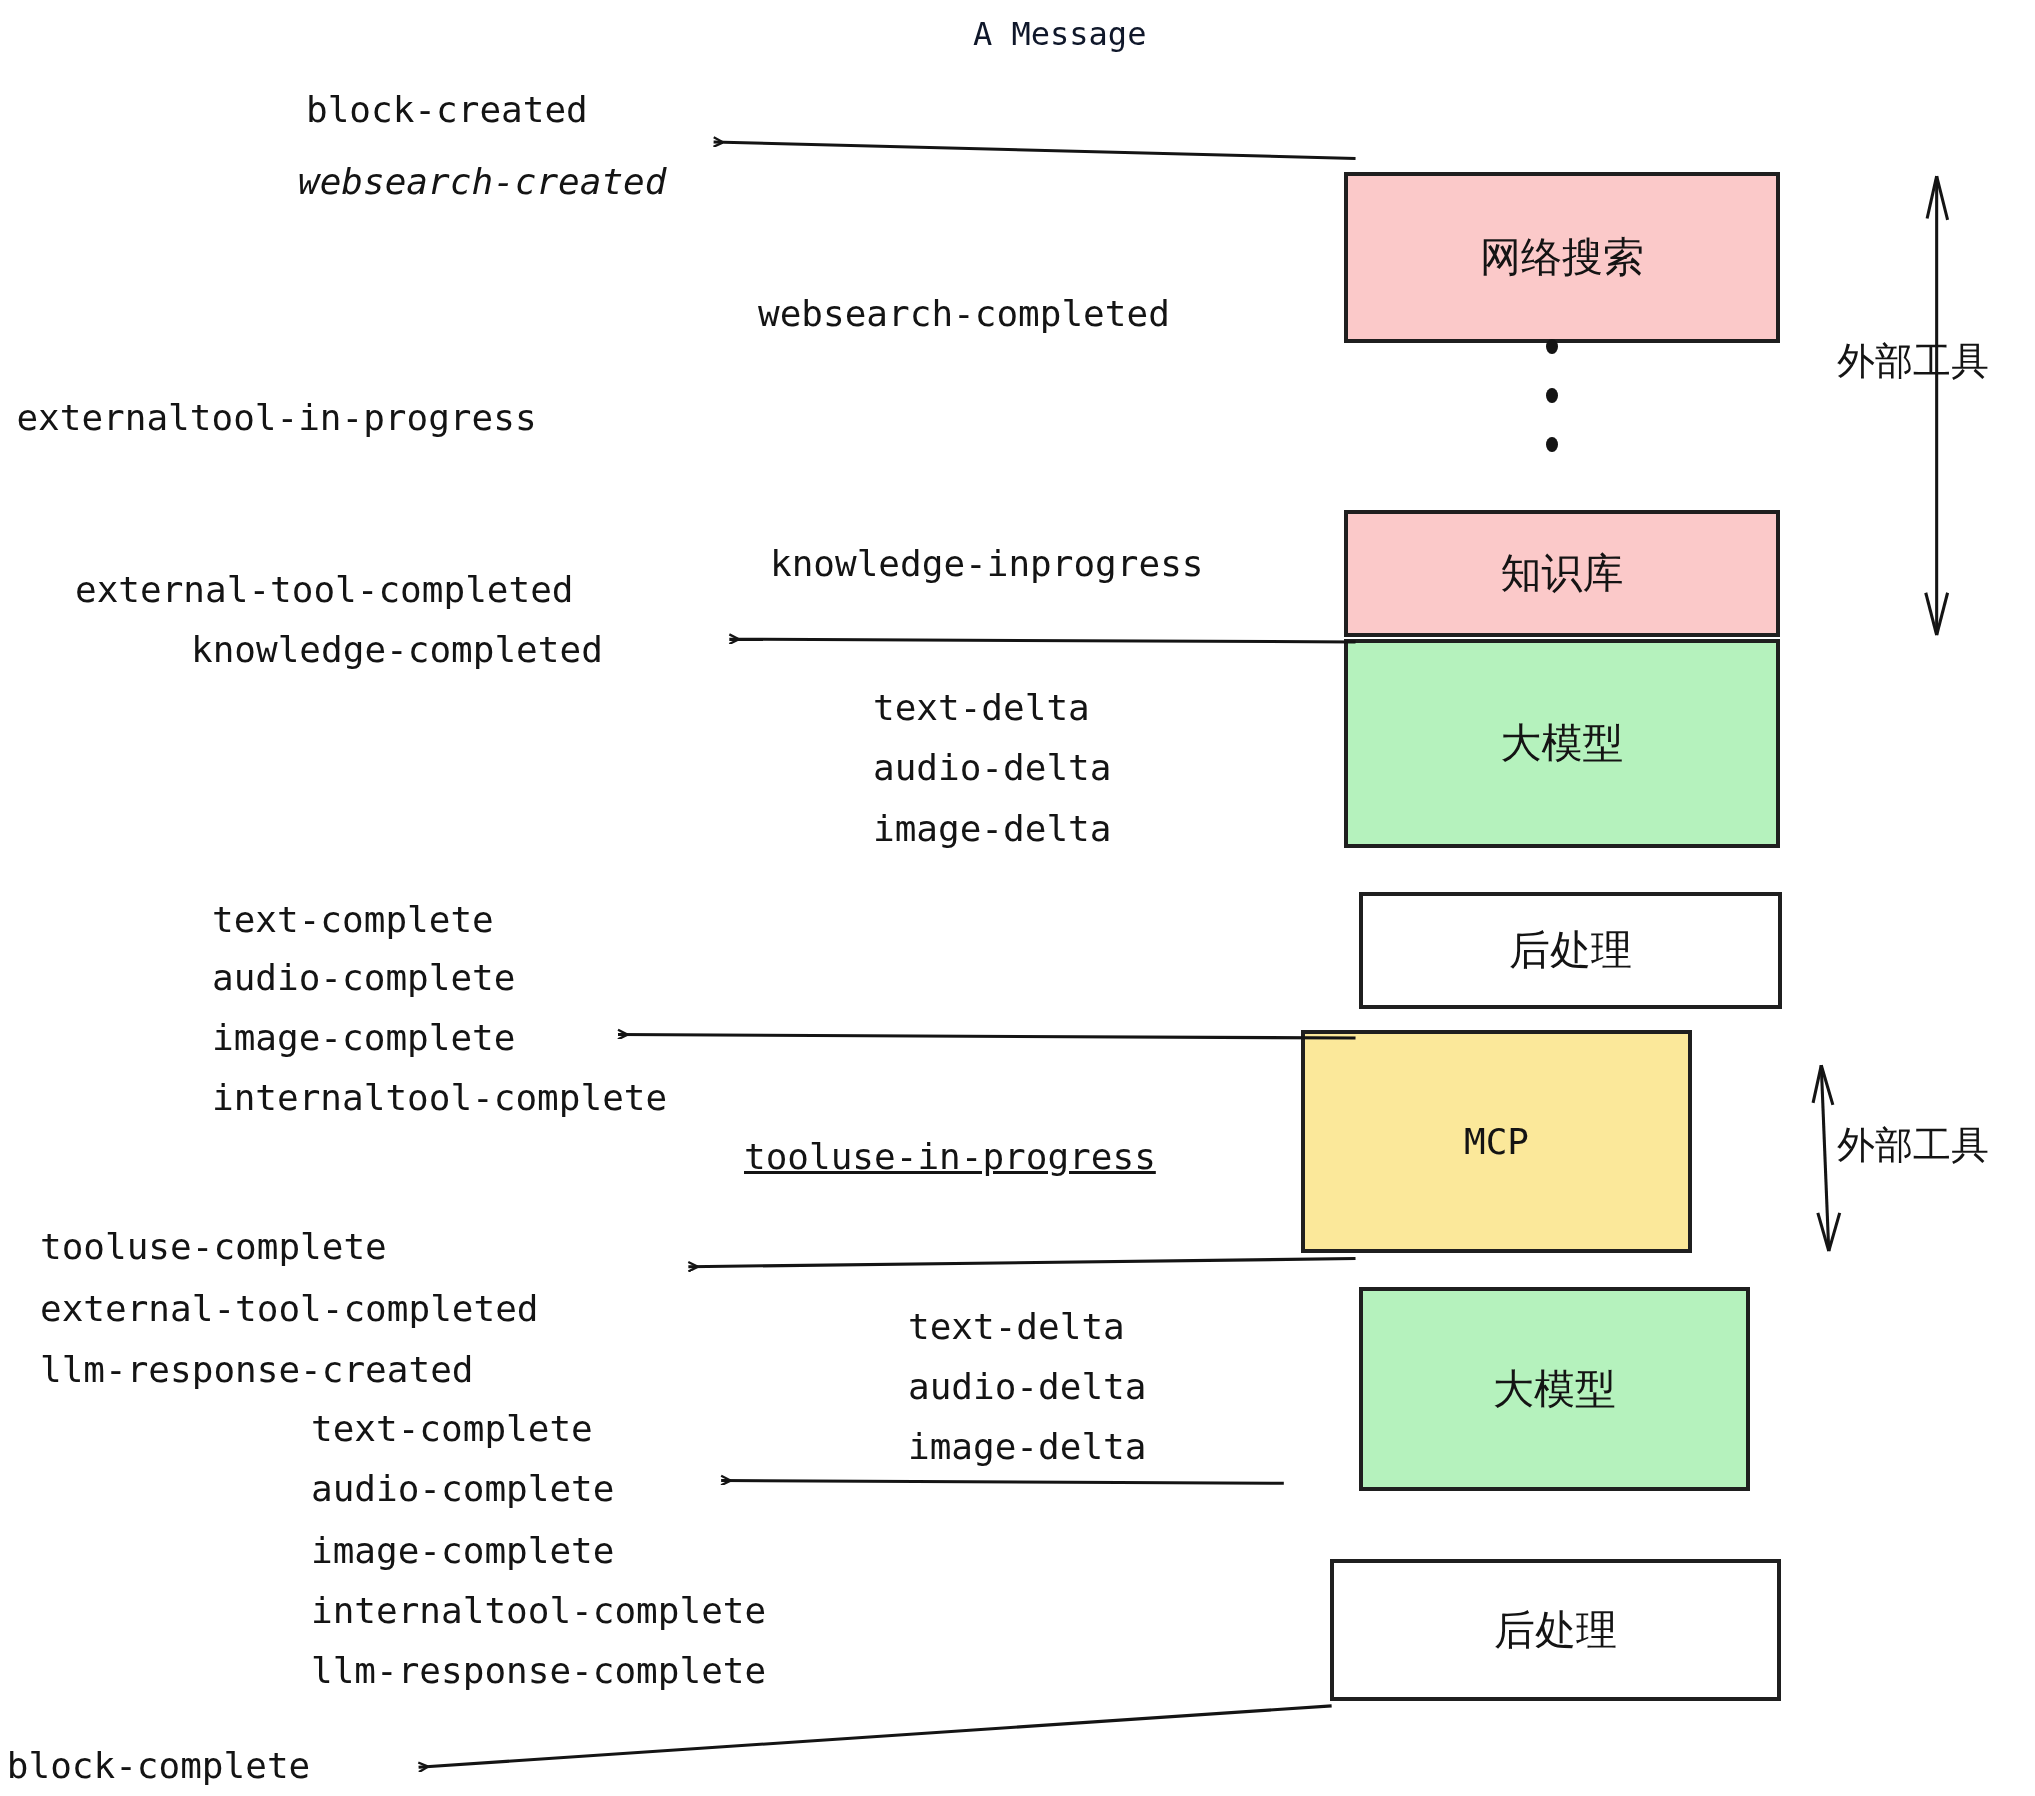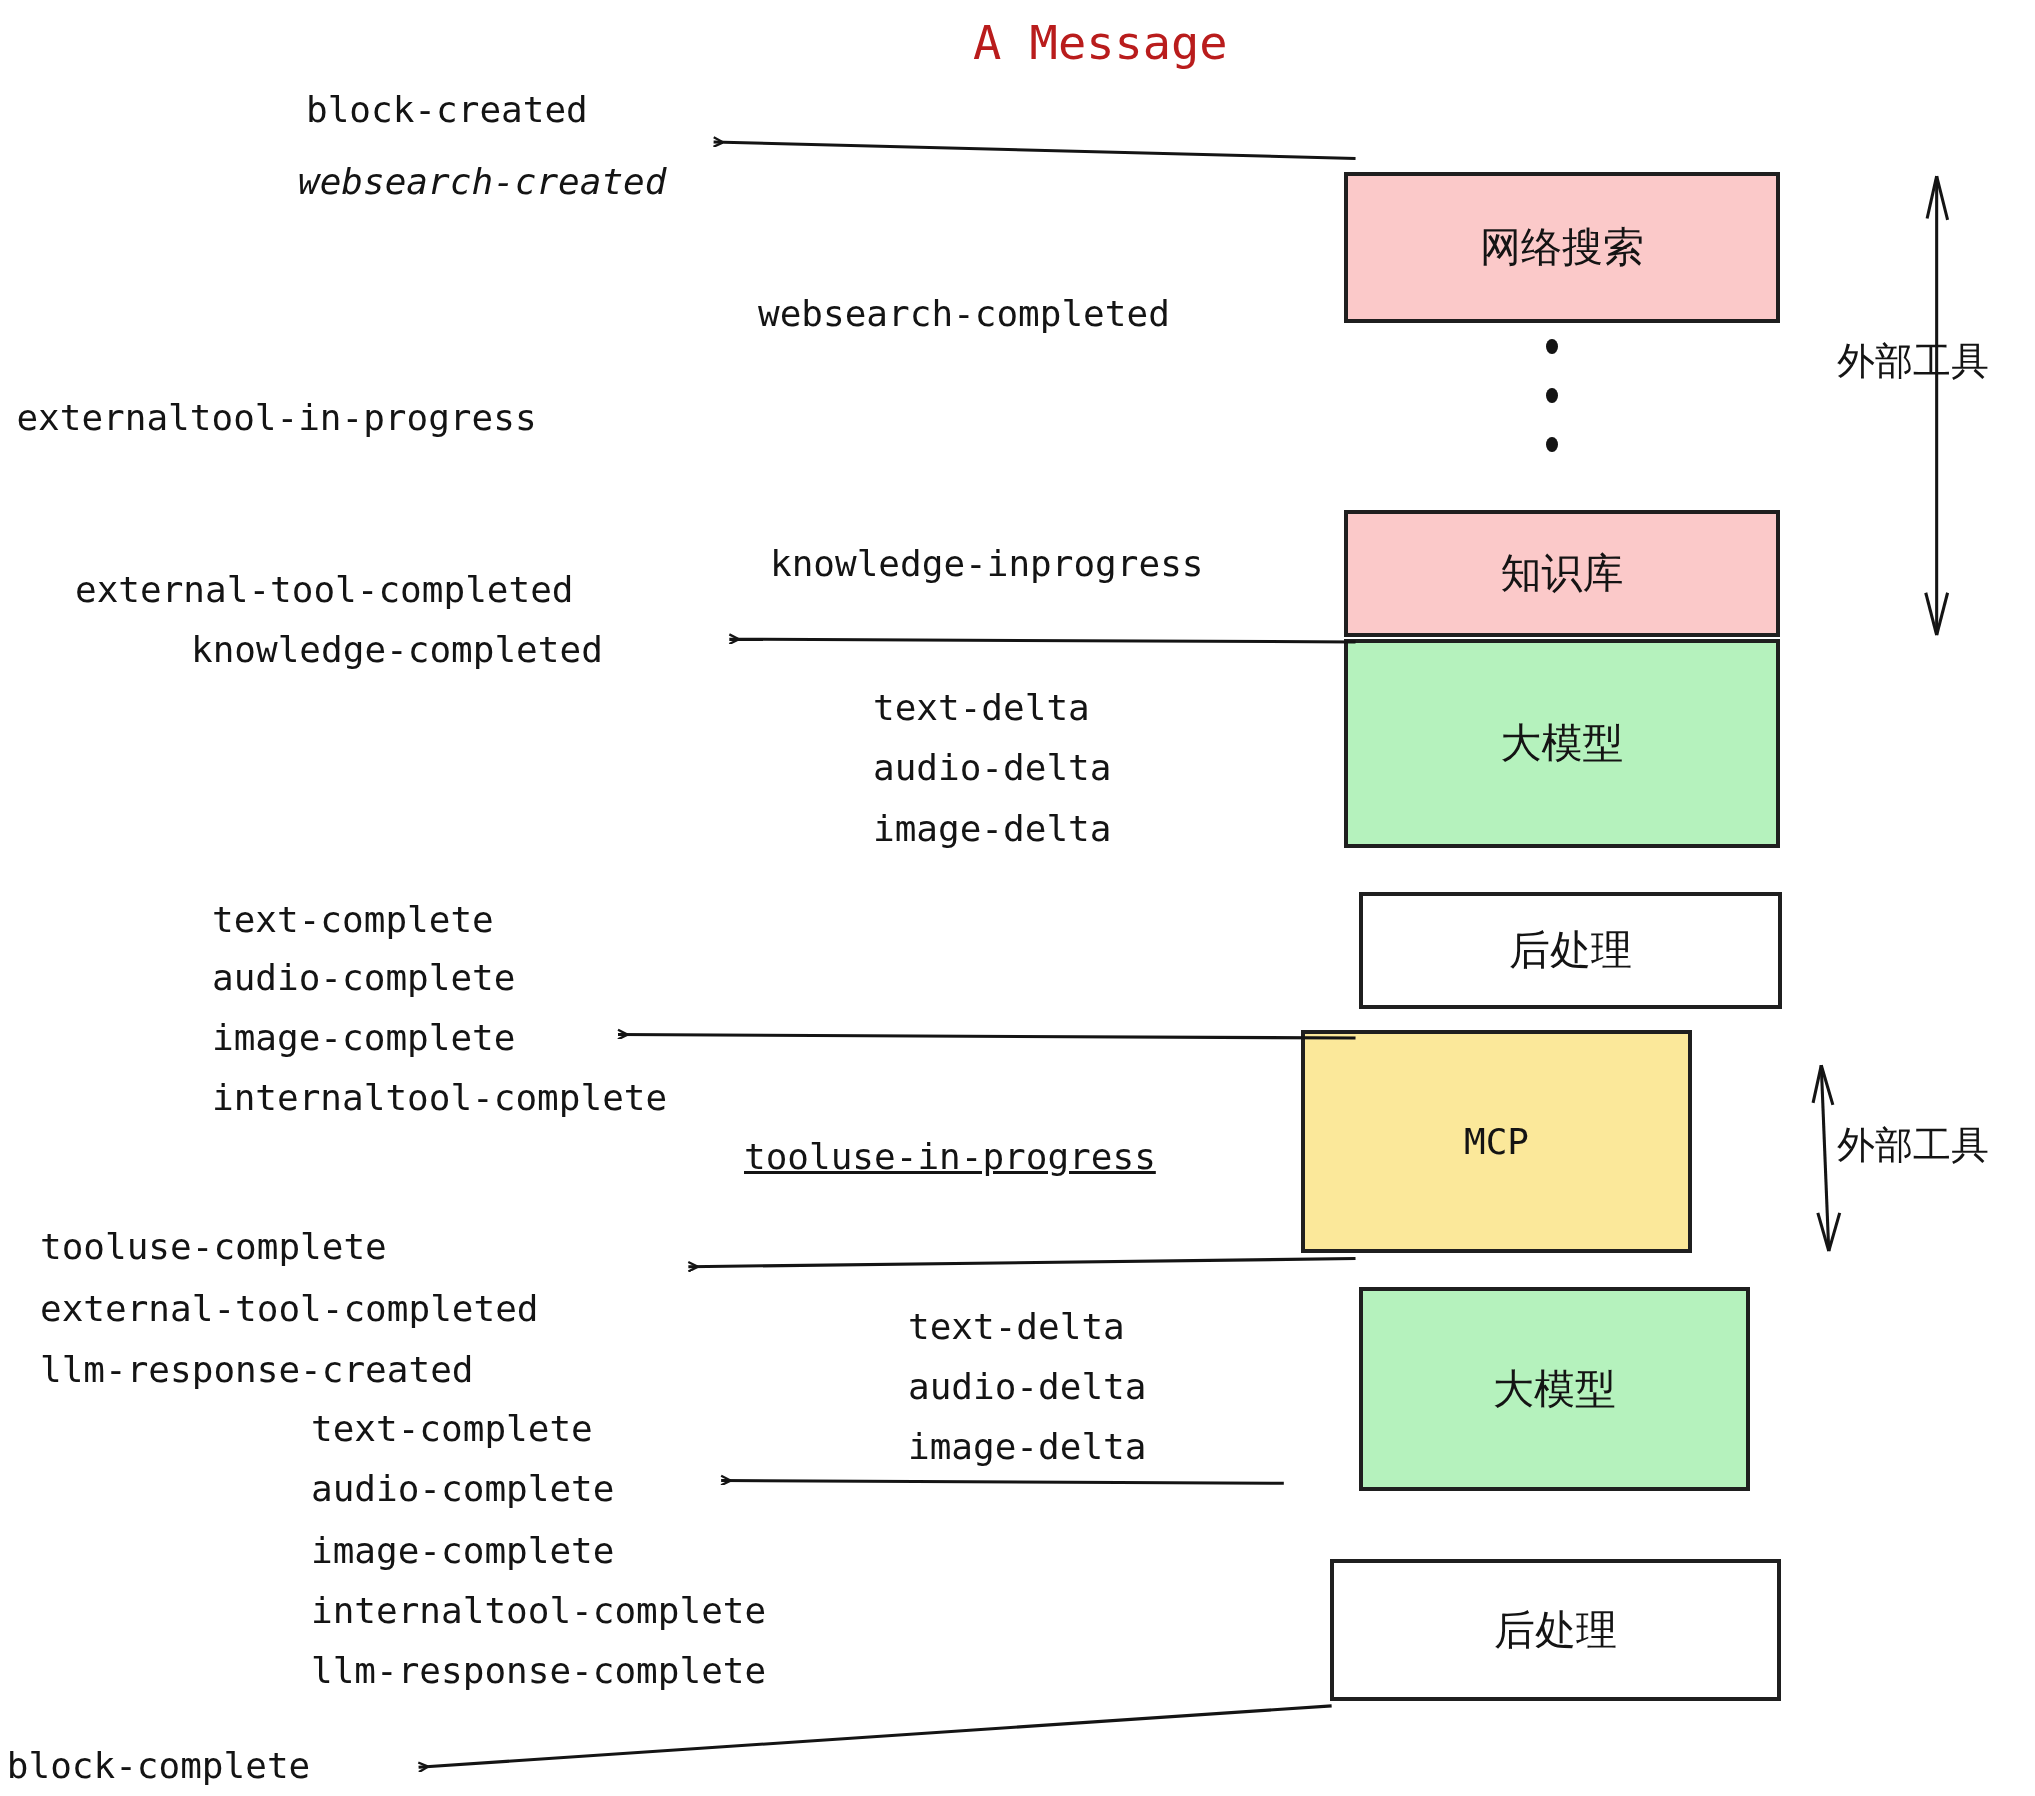--- a/index.html
+++ b/index.html
@@ -22,22 +22,22 @@
     font-family: "DejaVu Sans Mono", "Liberation Mono", monospace;
     font-size: 36px;
     line-height: 1.0;
     color: #141414;
     letter-spacing: 0px;
   }
   .title {
     position: absolute;
     white-space: pre;
     font-family: "DejaVu Sans Mono", "Liberation Mono", monospace;
-    font-size: 47px;
-    color: #b91c1c;
+    font-size: 32px;
+    color: #0f172a;
   }
   .box {
     position: absolute;
     box-sizing: border-box;
     border: 4.1px solid #1f1f1f;
     display: flex;
     align-items: center;
     justify-content: center;
     font-family: "DejaVu Sans", "Liberation Sans", sans-serif;
     font-size: 41px;
@@ -77,21 +77,21 @@
     color: #141414;
   }
 </style>
 </head>
 <body>
 
 <div id="stage">
 
   <div class="title" style="left:973px; top:15px;">A Message</div>
 
-  <div class="box" id="box-websearch" style="left:1344px; top:172px; width:436px; height:151px; background:#FBC9C9;">
+  <div class="box" id="box-websearch" style="left:1344px; top:172px; width:436px; height:171px; background:#FBC9C9;">
     <span>网络搜索</span>
   </div>
 
   <div class="dots" style="left:1545px; top:339px; width:13.7px; height:113px;">
     <span class="dot"></span>
     <span class="dot"></span>
     <span class="dot"></span>
   </div>
 
   <div class="box" id="box-knowledge" style="left:1344px; top:510px; width:436px; height:127px; background:#FBC9C9;">

